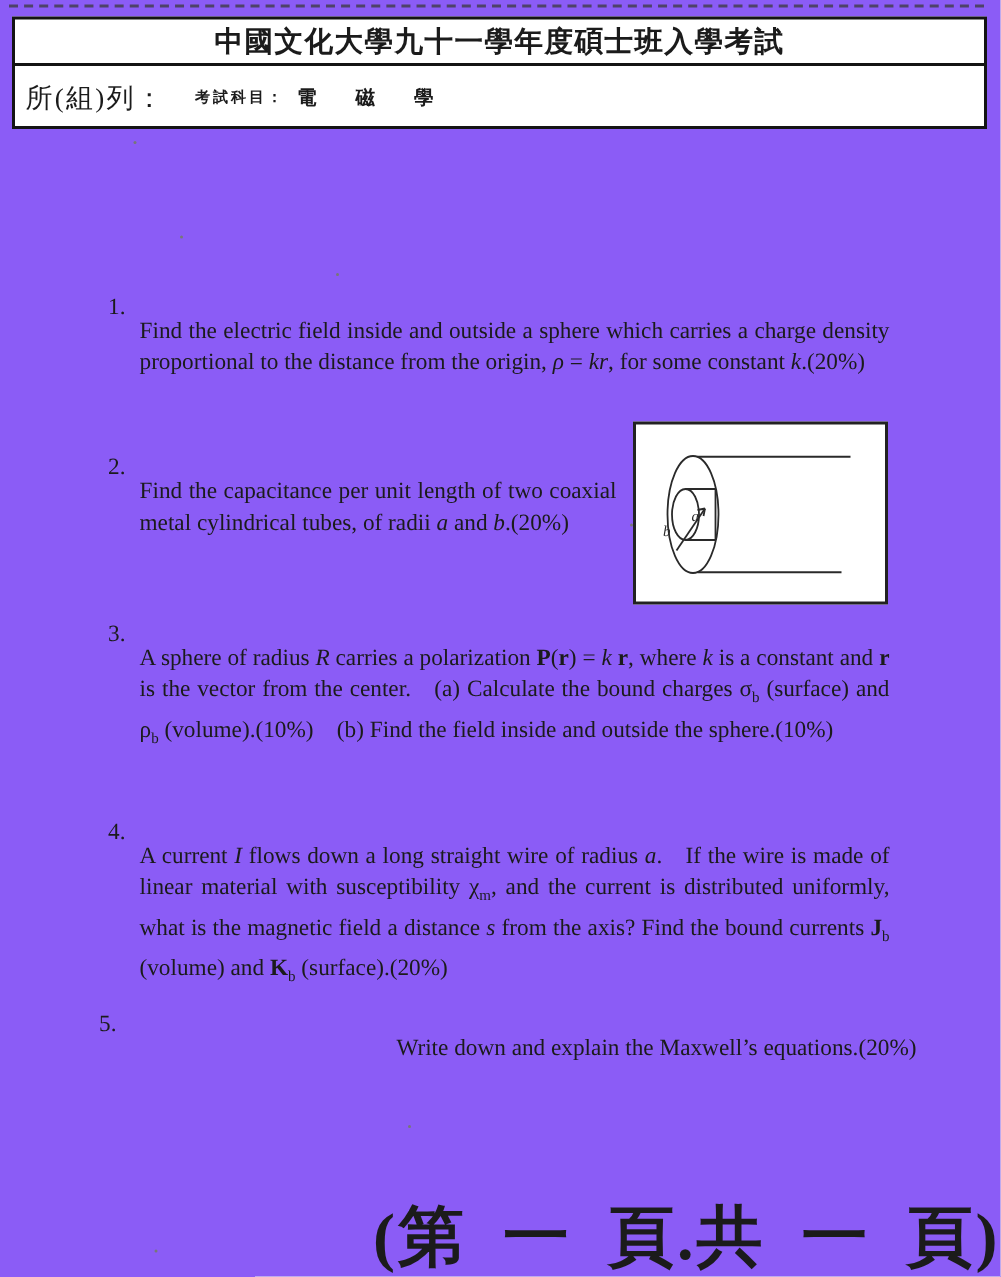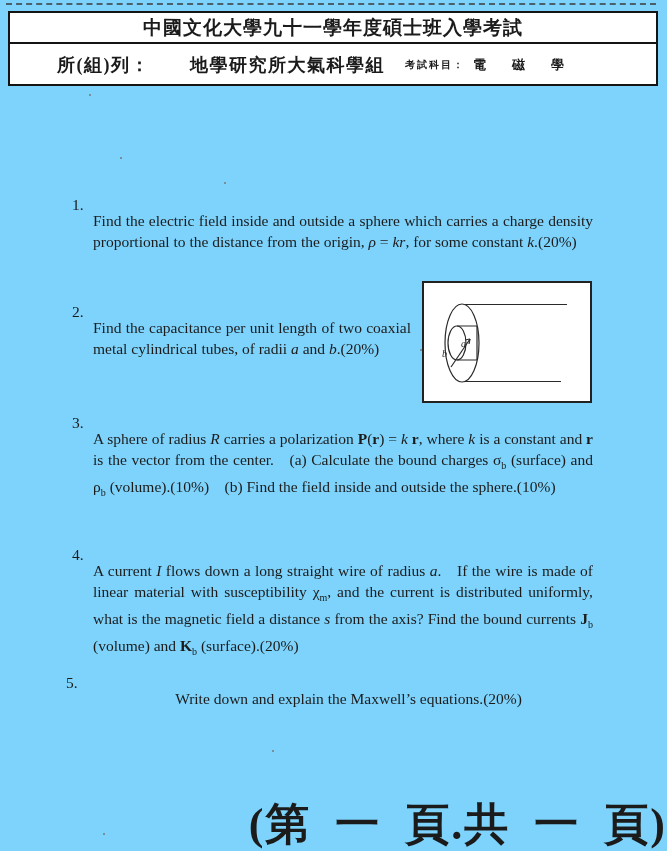--- a/index.html
+++ b/index.html
@@ -1,18 +1,18 @@
 <!DOCTYPE html>
 <html><head>
 <meta charset="utf-8">
 <style>
   html,body { margin:0; padding:0; background:#e8e8e8; }
   .page {
     position:relative; width:667px; height:851px; margin:0 auto;
-    background:#7dd3fc; overflow:hidden;
+    background:#8b5cf6; overflow:hidden;
     font-family:"Liberation Serif","DejaVu Serif",serif; color:#1b1b1b;
   }
   
   .scan-edge-line {
     position:absolute; left:6px; top:3px; width:650px; height:0;
     border-top:2px dashed #3a3a3a; opacity:.75;
   }
   
   .header-box {
     position:absolute; left:8px; top:11px; width:650px; height:75px;
@@ -22,36 +22,36 @@
     height:31px; box-sizing:border-box; border-bottom:2px solid #141414;
     display:flex; align-items:center; justify-content:center;
   }
   .header-title {
     font-size:19px; font-weight:bold; letter-spacing:1px; white-space:nowrap;
   }
   .header-meta-row {
     height:42px; display:flex; align-items:center; padding-left:7px;
     white-space:nowrap;
   }
-  .dept-label, .dept-value { font-size:18px; font-weight:bold; letter-spacing:1.5px;margin-left:40px; }
+  .dept-label, .dept-value { font-size:18px; font-weight:normal; letter-spacing:1.5px; }
   .subject-label { font-size:10px; font-weight:bold; letter-spacing:2px; margin-left:20px; }
   .subject-value { font-size:13px; font-weight:bold; margin-left:8px; }
   
   .q { position:absolute; display:flex; font-size:15.5px; line-height:21px; }
   .q-num { flex:none; width:21px; }
   .q-text { flex:1 1 auto; text-align:justify;margin-top:16px; }
   .q-text i { font-style:italic; }
   .q-text sub { font-size:10px; }
   #q1 { left:72px; top:194px; width:521px; }
   #q2 { left:72px; top:301px; width:339px; }
   #q3 { left:72px; top:412px; width:521px; }
   #q4 { left:72px; top:544px; width:521px; }
   #q5 { left:66px; top:672px; width:545px; }
   #q5 .q-num { width:20px; }
-  #q5 .q-text { text-align:center; }
+  #q5 .q-text { text-align:right; }
   
   .figure-box {
     position:absolute; left:422px; top:281px; width:170px; height:122px;
     box-sizing:border-box; border:2px solid #222; background:#fff;
   }
   .figure-box svg { display:block; }
   
   .footer {
     position:absolute; left:0; top:795px; width:667px; text-align:right;
     font-size:44px; font-weight:bold; letter-spacing:2px; white-space:nowrap;
@@ -65,21 +65,20 @@
 <div class="page">
 
   <div class="scan-edge-line"></div>
 
   <div class="header-box">
     <div class="header-title-row">
       <span class="header-title">中國文化大學九十一學年度碩士班入學考試</span>
     </div>
     <div class="header-meta-row">
       <span class="dept-label">所(組)列：</span>
-      <span class="dept-value">地學研究所大氣科學組</span>
       <span class="subject-label">考試科目：</span>
       <span class="subject-value">電　　磁　　學</span>
     </div>
   </div>
 
   <div class="q" id="q1">
     <span class="q-num">1.</span>
     <span class="q-text">Find the electric field inside and outside a sphere which carries a charge density proportional to the distance from the origin, <i>ρ</i> = <i>kr</i>, for some constant <i>k</i>.(20%)</span>
   </div>
 

